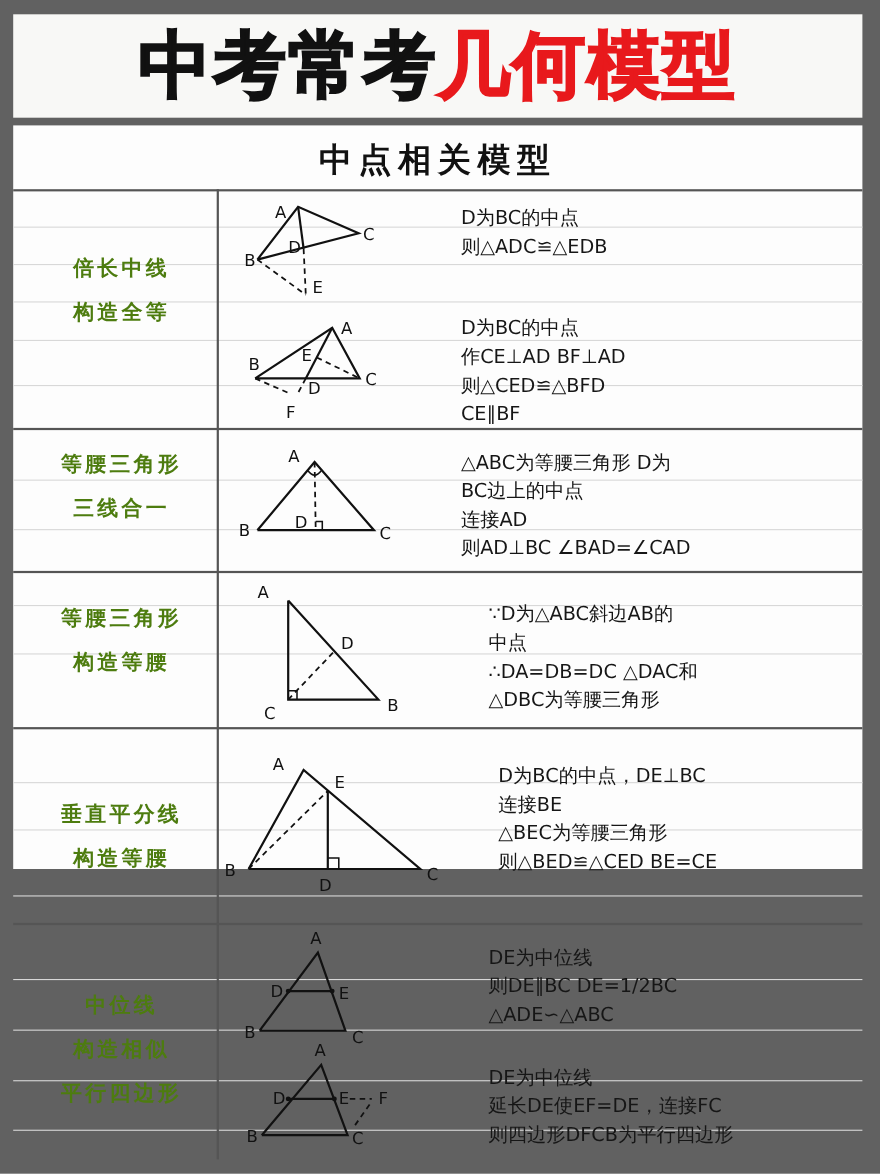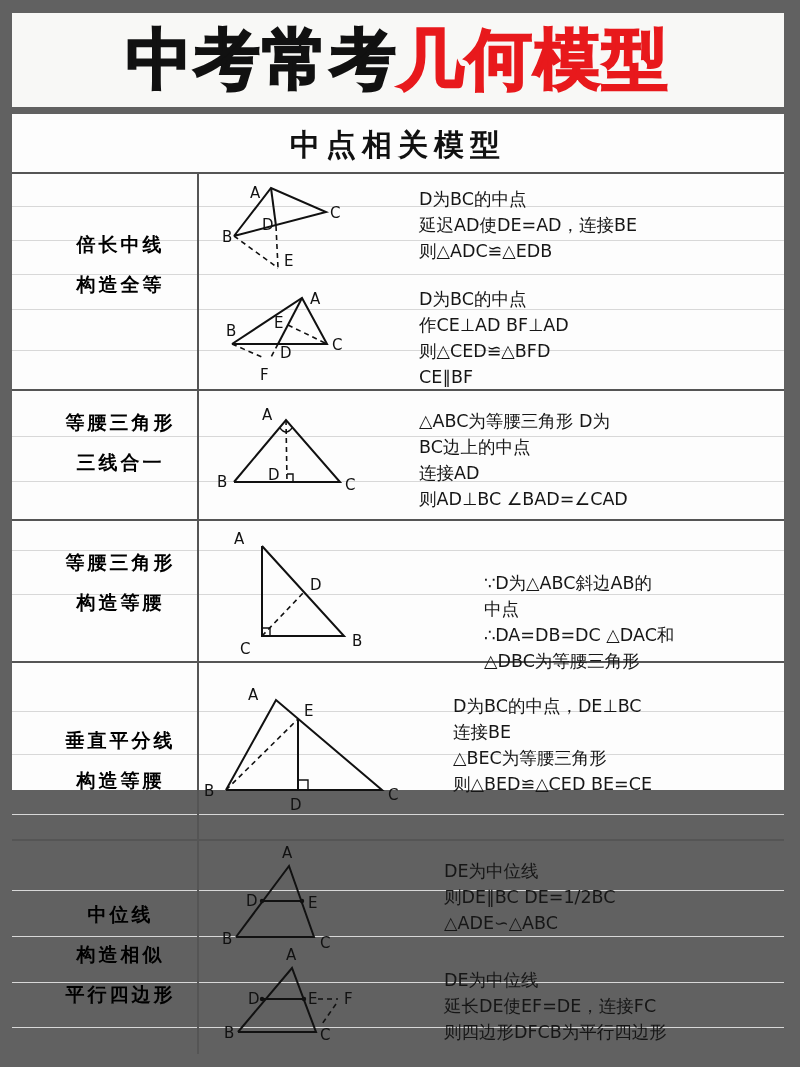--- a/index.html
+++ b/index.html
@@ -22,22 +22,22 @@
     position:absolute; left:0; top:0; width:772px; height:58px;
     display:flex; align-items:center; justify-content:center;
     border-bottom:2px solid #555;
   }
   .subtitle { font-size:30px; font-weight:bold; color:#111; letter-spacing:6px; margin-top:4px; }
   .rule { position:absolute; left:0; width:772px; height:1px; background:#d8d8d8; }
   .row { position:absolute; left:0; width:772px; border-bottom:2px solid #555; }
   .row.last { border-bottom:none; }
   .vdiv { position:absolute; left:185px; top:58px; width:2px; height:882px; background:#555; }
   .label {
-    position:absolute; left:16px; width:185px; text-align:center;
-    font-size:19px; font-weight:bold; color:#000000; letter-spacing:3px;
+    position:absolute; left:6px; width:185px; text-align:center;
+    font-size:19px; font-weight:bold; color:#4d7c0f; letter-spacing:3px;
   }
   .label div { height:40px; line-height:40px; }
   .desc {
     position:absolute; font-size:17.5px; color:#161616; line-height:26px; font-weight:500;
   }
   .desc div { white-space:nowrap; }
   svg.diag { position:absolute; overflow:visible; }
   svg.diag text { font-family:"DejaVu Sans", sans-serif; font-size:15px; fill:#111; }
   svg.diag .ln { stroke:#111; stroke-width:2; fill:none; }
   svg.diag .dash { stroke:#111; stroke-width:1.6; stroke-dasharray:5 4; fill:none; }
@@ -87,21 +87,20 @@
     <line class="dash" x1="54" y1="46" x2="56" y2="88"></line>
     <line class="dash" x1="12" y1="56" x2="56" y2="88"></line>
     <text x="28" y="18">A</text>
       <text x="0" y="62">B</text>
       <text x="108" y="38">C</text>
       <text x="40" y="50">D</text>
       <text x="62" y="86">E</text>
   </svg>
   <div class="desc" style="left:407px;top:72px;">
     <div>D为BC的中点</div>
-    <div>延迟AD使DE=AD，连接BE</div>
     <div>则△ADC≌△EDB</div>
   </div>
   <svg class="diag" style="left:210px;top:178px" width="140" height="100">
     <polyline class="ln" points="10,52 80,6 105,52 10,52"></polyline>
     <line class="ln" x1="80" y1="6" x2="56" y2="52"></line>
     <line class="dash" x1="66" y1="33" x2="105" y2="52"></line>
     <line class="dash" x1="10" y1="52" x2="42" y2="66"></line>
     <line class="dash" x1="56" y1="52" x2="48" y2="67"></line>
     <text x="88" y="12">A</text>
       <text x="4" y="44">B</text>
@@ -146,21 +145,21 @@
   </div>
   <svg class="diag" style="left:216px;top:412px" width="150" height="130">
     <polyline class="ln" points="34,20 34,110 116,110 34,20"></polyline>
     <line class="dash" x1="34" y1="110" x2="76" y2="66"></line>
     <polyline class="ln" style="stroke-width:1.4" points="34,102 42,102 42,110"></polyline>
     <text x="6" y="18">A</text>
       <text x="12" y="128">C</text>
       <text x="124" y="120">B</text>
       <text x="82" y="64">D</text>
   </svg>
-  <div class="desc" style="left:432px;top:456px;margin-left:40px;">
+  <div class="desc" style="left:432px;top:432px;">
     <div>∵D为△ABC斜边AB的</div>
     <div>中点</div>
     <div>∴DA=DB=DC  △DAC和</div>
     <div>△DBC为等腰三角形</div>
   </div>
 
   <div class="row" style="top:547px;height:178px;"></div>
   <div class="label" style="top:606px;">
     <div>垂直平分线</div>
     <div>构造等腰</div>

